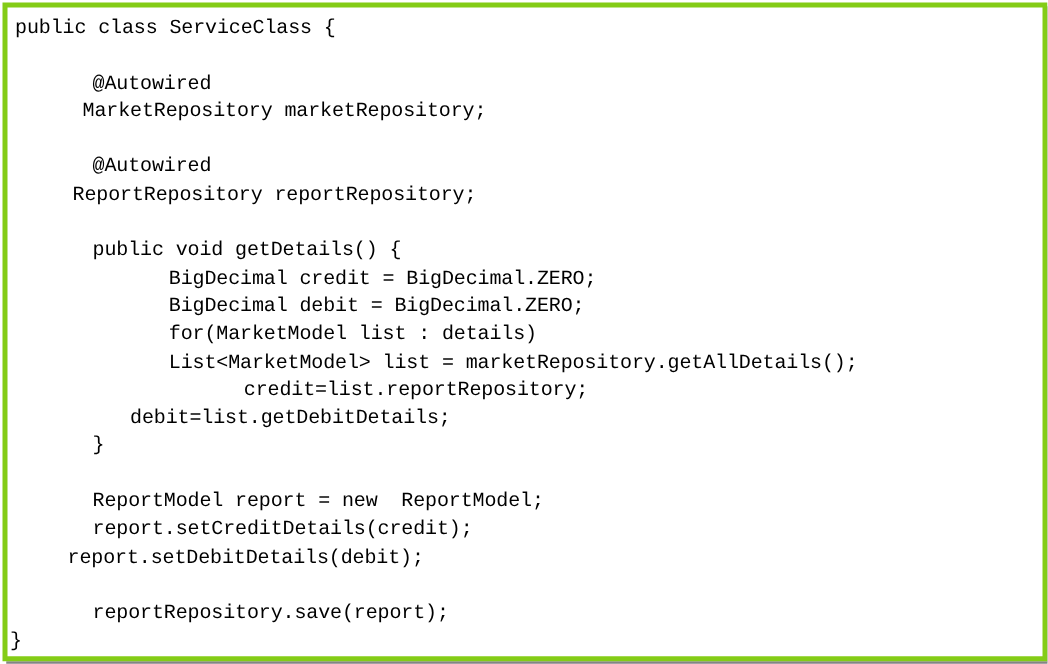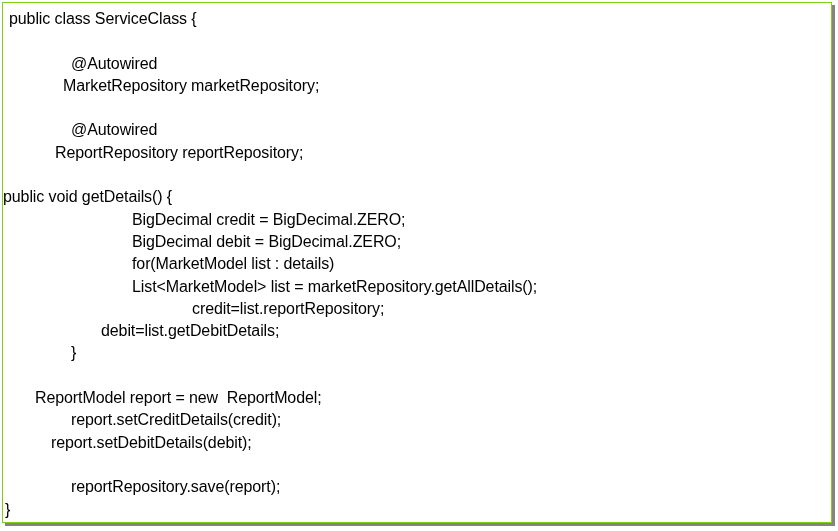--- a/index.html
+++ b/index.html
@@ -17,23 +17,24 @@
     height: 531px;
     background: #ffffff;
   }
   .code-box {
     position: absolute;
     left: 2px;
     top: 2px;
     width: 828px;   
     height: 519px;  
     background: #ffffff;
-    border: 1px solid #84cc16;
+    border: 4px solid #84cc16;
     box-shadow: 3px 3px 0 0 #848484;
     box-sizing: content-box;
+    font-family: Liberation Mono, monospace;
   }
   .code-lines {
     padding-top: 5px;
   }
   .code-line {
     white-space: pre;
     font-size: 16px;
     line-height: 22.3px;
     height: 22.3px;
     letter-spacing: -0.1px;
@@ -47,30 +48,30 @@
   <div class="code-box">
     <div class="code-lines">
         <div class="code-line" style="padding-left: 6px;">public class ServiceClass {</div>
         <div class="code-line" style="padding-left: 6px;">&nbsp;</div>
         <div class="code-line" style="padding-left: 68px;">@Autowired</div>
         <div class="code-line" style="padding-left: 60px;">MarketRepository marketRepository;</div>
         <div class="code-line" style="padding-left: 68px;">&nbsp;</div>
         <div class="code-line" style="padding-left: 68px;">@Autowired</div>
         <div class="code-line" style="padding-left: 52px;">ReportRepository reportRepository;</div>
         <div class="code-line" style="padding-left: 68px;">&nbsp;</div>
-        <div class="code-line" style="">public void getDetails() {</div>
+        <div class="code-line" style="padding-left: 68px;">public void getDetails() {</div>
         <div class="code-line" style="padding-left: 129px;">BigDecimal credit = BigDecimal.ZERO;</div>
         <div class="code-line" style="padding-left: 129px;">BigDecimal debit = BigDecimal.ZERO;</div>
         <div class="code-line" style="padding-left: 129px;">for(MarketModel list : details)</div>
         <div class="code-line" style="padding-left: 129px;">List&lt;MarketModel&gt; list = marketRepository.getAllDetails();</div>
         <div class="code-line" style="padding-left: 189px;">credit=list.reportRepository;</div>
         <div class="code-line" style="padding-left: 98px;">debit=list.getDebitDetails;</div>
         <div class="code-line" style="padding-left: 68px;">}</div>
         <div class="code-line" style="padding-left: 68px;">&nbsp;</div>
-        <div class="code-line" style="padding-left: 32px;">ReportModel report = new  ReportModel;</div>
+        <div class="code-line" style="padding-left: 68px;">ReportModel report = new  ReportModel;</div>
         <div class="code-line" style="padding-left: 68px;">report.setCreditDetails(credit);</div>
         <div class="code-line" style="padding-left: 48px;">report.setDebitDetails(debit);</div>
         <div class="code-line" style="padding-left: 68px;">&nbsp;</div>
         <div class="code-line" style="padding-left: 68px;">reportRepository.save(report);</div>
         <div class="code-line" style="padding-left: 2px;">}</div>
       </div>
   </div>
 </div>
 
 </body></html>

